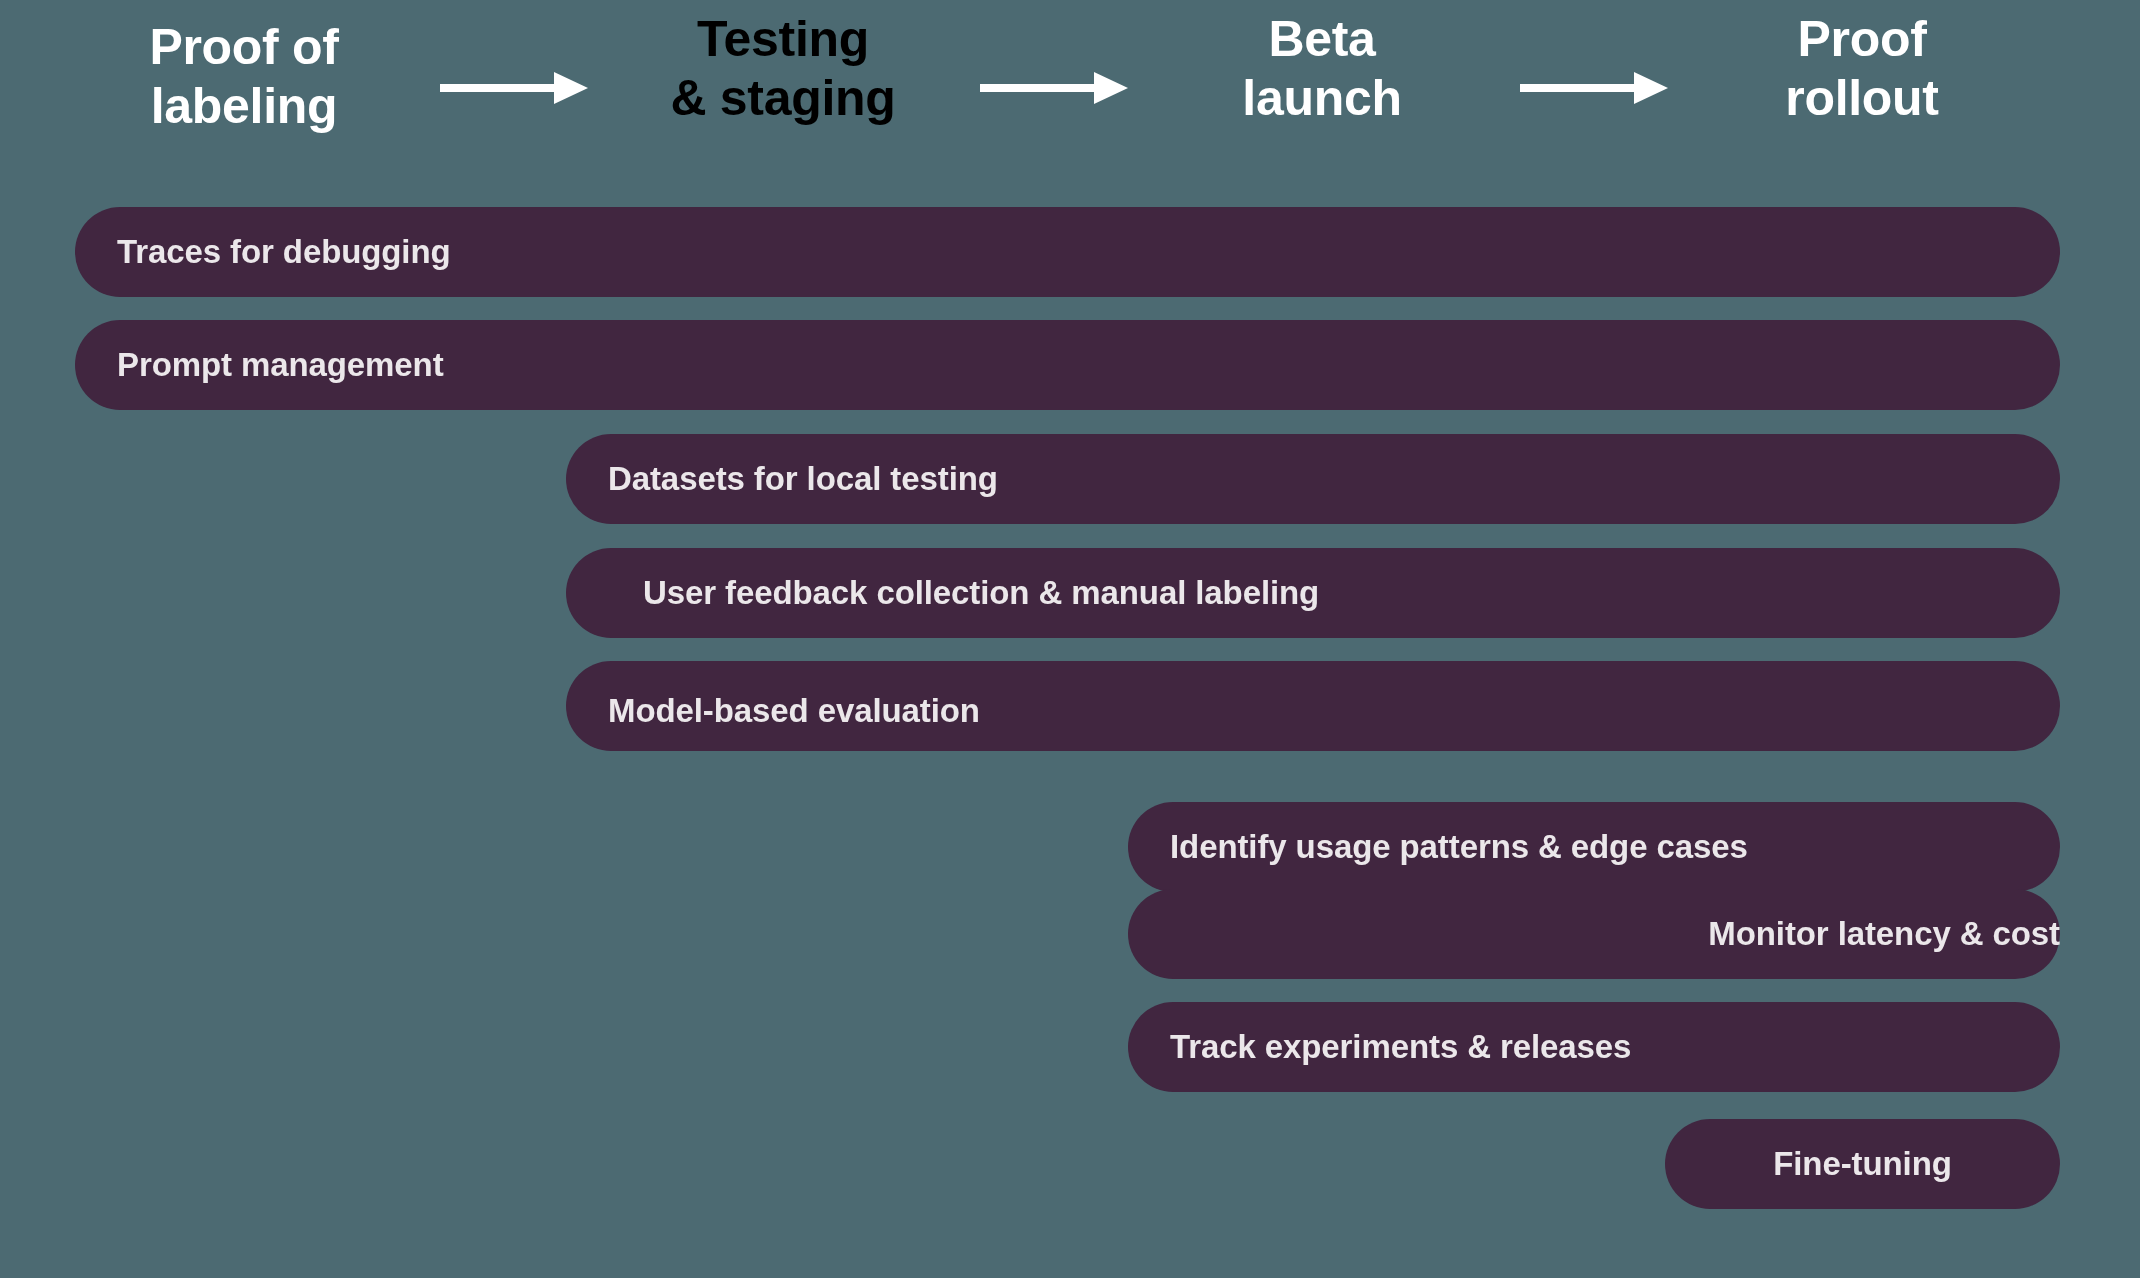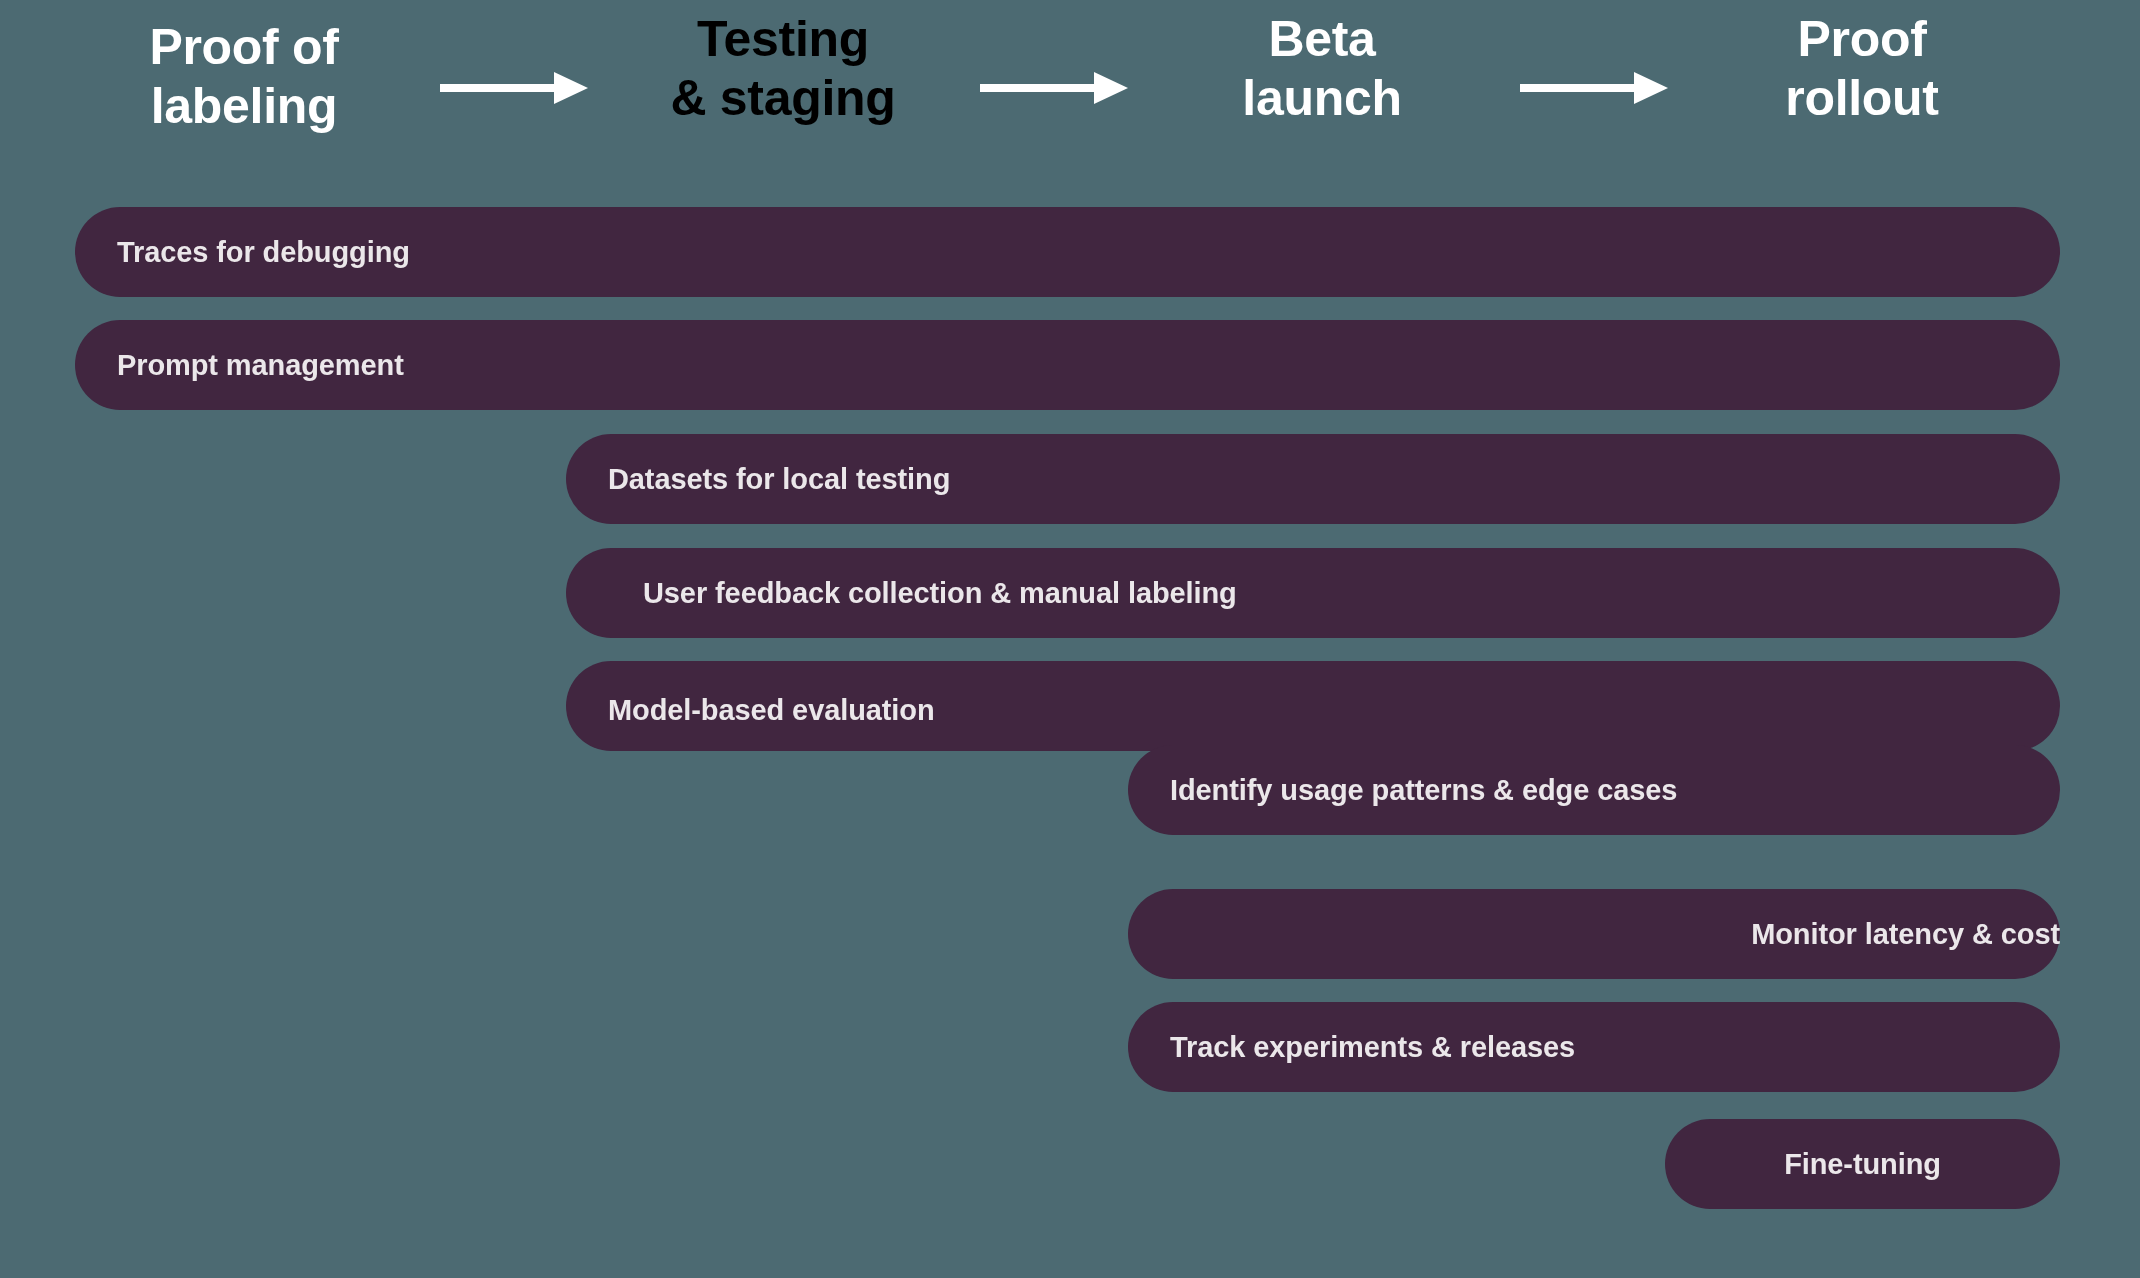--- a/index.html
+++ b/index.html
@@ -48,21 +48,21 @@
     position: absolute;
     height: 90px;
     background: #412640;
     border-radius: 45px;
     display: flex;
     align-items: center;
     box-sizing: border-box;
   }
   .bar-label {
     color: #ebe7ea;
-    font-size: 29px;
+    font-size: 33px;
     font-weight: bold;
     letter-spacing: -0.1px;
     white-space: nowrap;
   }
   .bar.align-left  { justify-content: flex-start; }
   .bar.align-left .bar-label { padding-left: 42px; }
   .bar.align-center { justify-content: center; }
 </style>
 </head>
 <body>
@@ -85,21 +85,21 @@
       </div>
       <div class="bar align-left" style="left: 566px; top: 434px; width: 1494px; background: rgb(65, 38, 64);">
         <span class="bar-label" style="color: rgb(235, 231, 234);">Datasets for local testing</span>
       </div>
       <div class="bar align-left" style="left: 566px; top: 548px; width: 1494px; background: rgb(65, 38, 64);">
         <span class="bar-label" style="color: rgb(235, 231, 234); margin-left: 35px;">User feedback collection &amp; manual labeling</span>
       </div>
       <div class="bar align-left" style="left: 566px; top: 661px; width: 1494px; background: rgb(65, 38, 64);">
         <span class="bar-label" style="color: rgb(235, 231, 234); margin-top: 9px;">Model-based evaluation</span>
       </div>
-      <div class="bar align-left" style="left: 1128px; top: 745px; width: 932px; background: rgb(65, 38, 64);">
+      <div class="bar align-left" style="left: 1128px; top: 802px; width: 932px; background: rgb(65, 38, 64);">
         <span class="bar-label" style="color: rgb(235, 231, 234);">Identify usage patterns &amp; edge cases</span>
       </div>
       <div class="bar align-left" style="left: 1128px; top: 889px; width: 932px; background: rgb(65, 38, 64); justify-content: flex-end;">
         <span class="bar-label" style="color: rgb(235, 231, 234);">Monitor latency &amp; cost</span>
       </div>
       <div class="bar align-left" style="left: 1128px; top: 1002px; width: 932px; background: rgb(65, 38, 64);">
         <span class="bar-label" style="color: rgb(235, 231, 234);">Track experiments &amp; releases</span>
       </div>
       <div class="bar align-center" style="left: 1665px; top: 1119px; width: 395px; background: rgb(65, 38, 64);">
         <span class="bar-label" style="color: rgb(235, 231, 234);">Fine-tuning</span>

